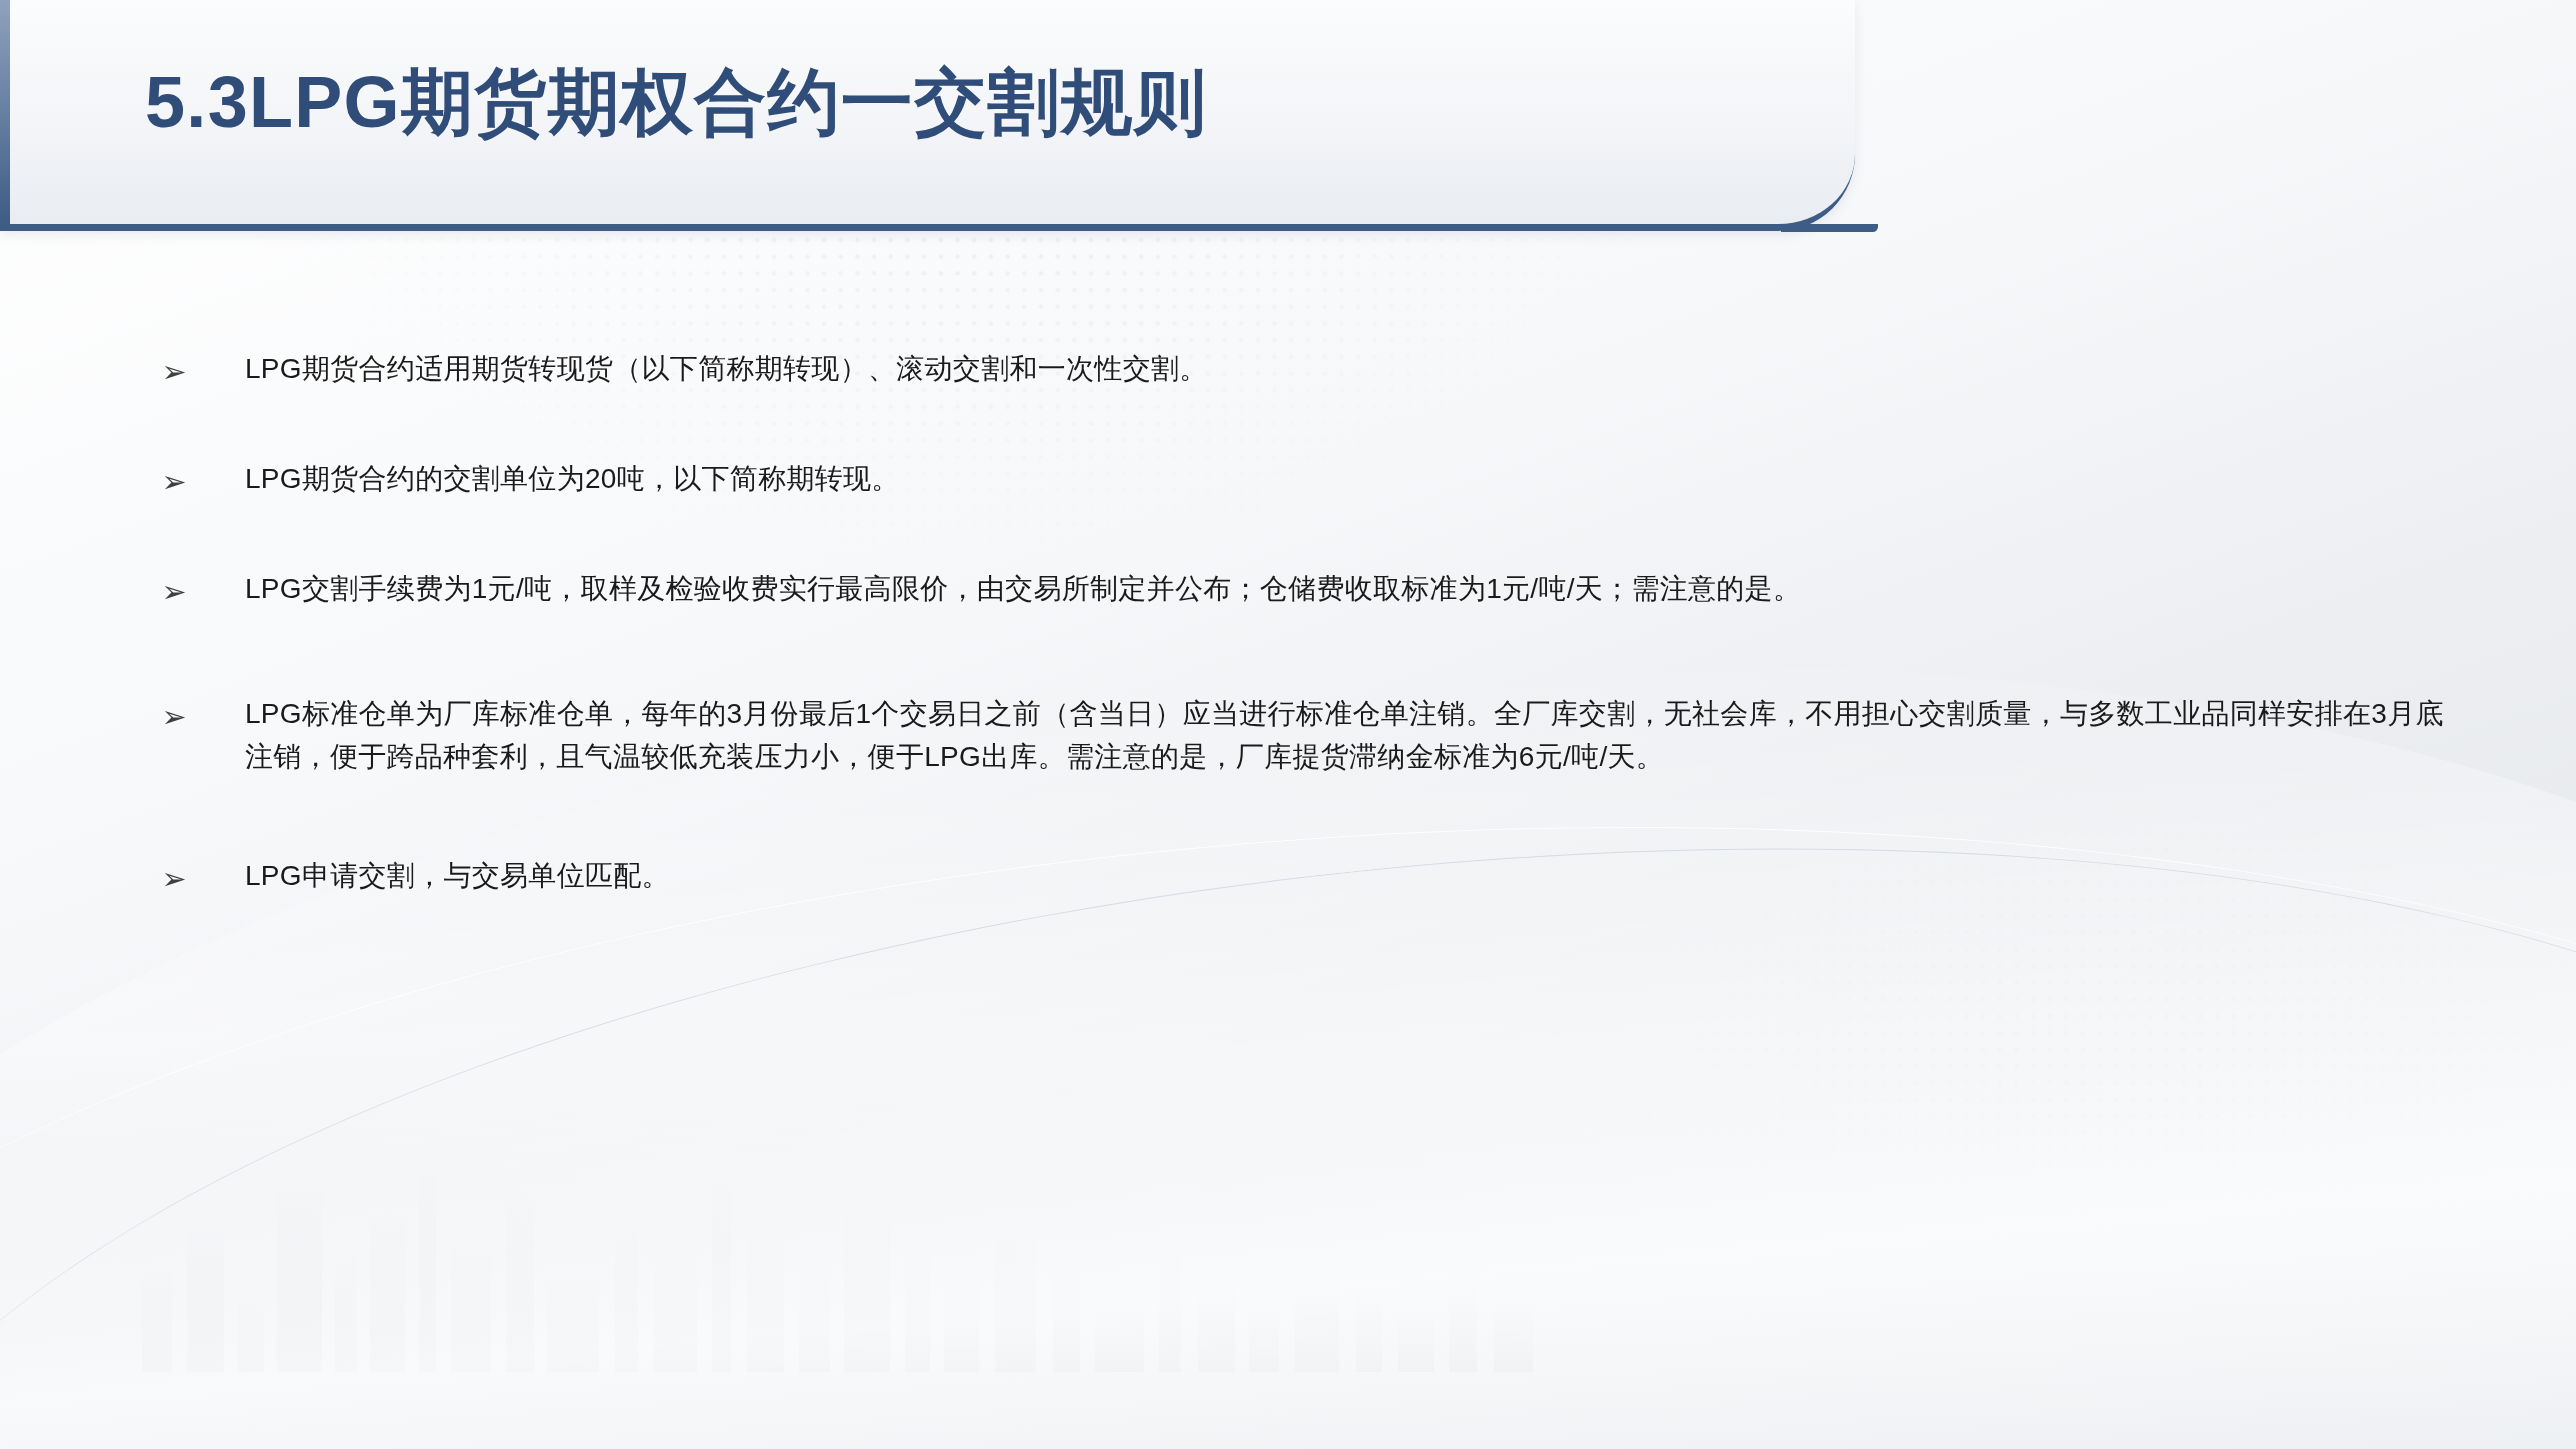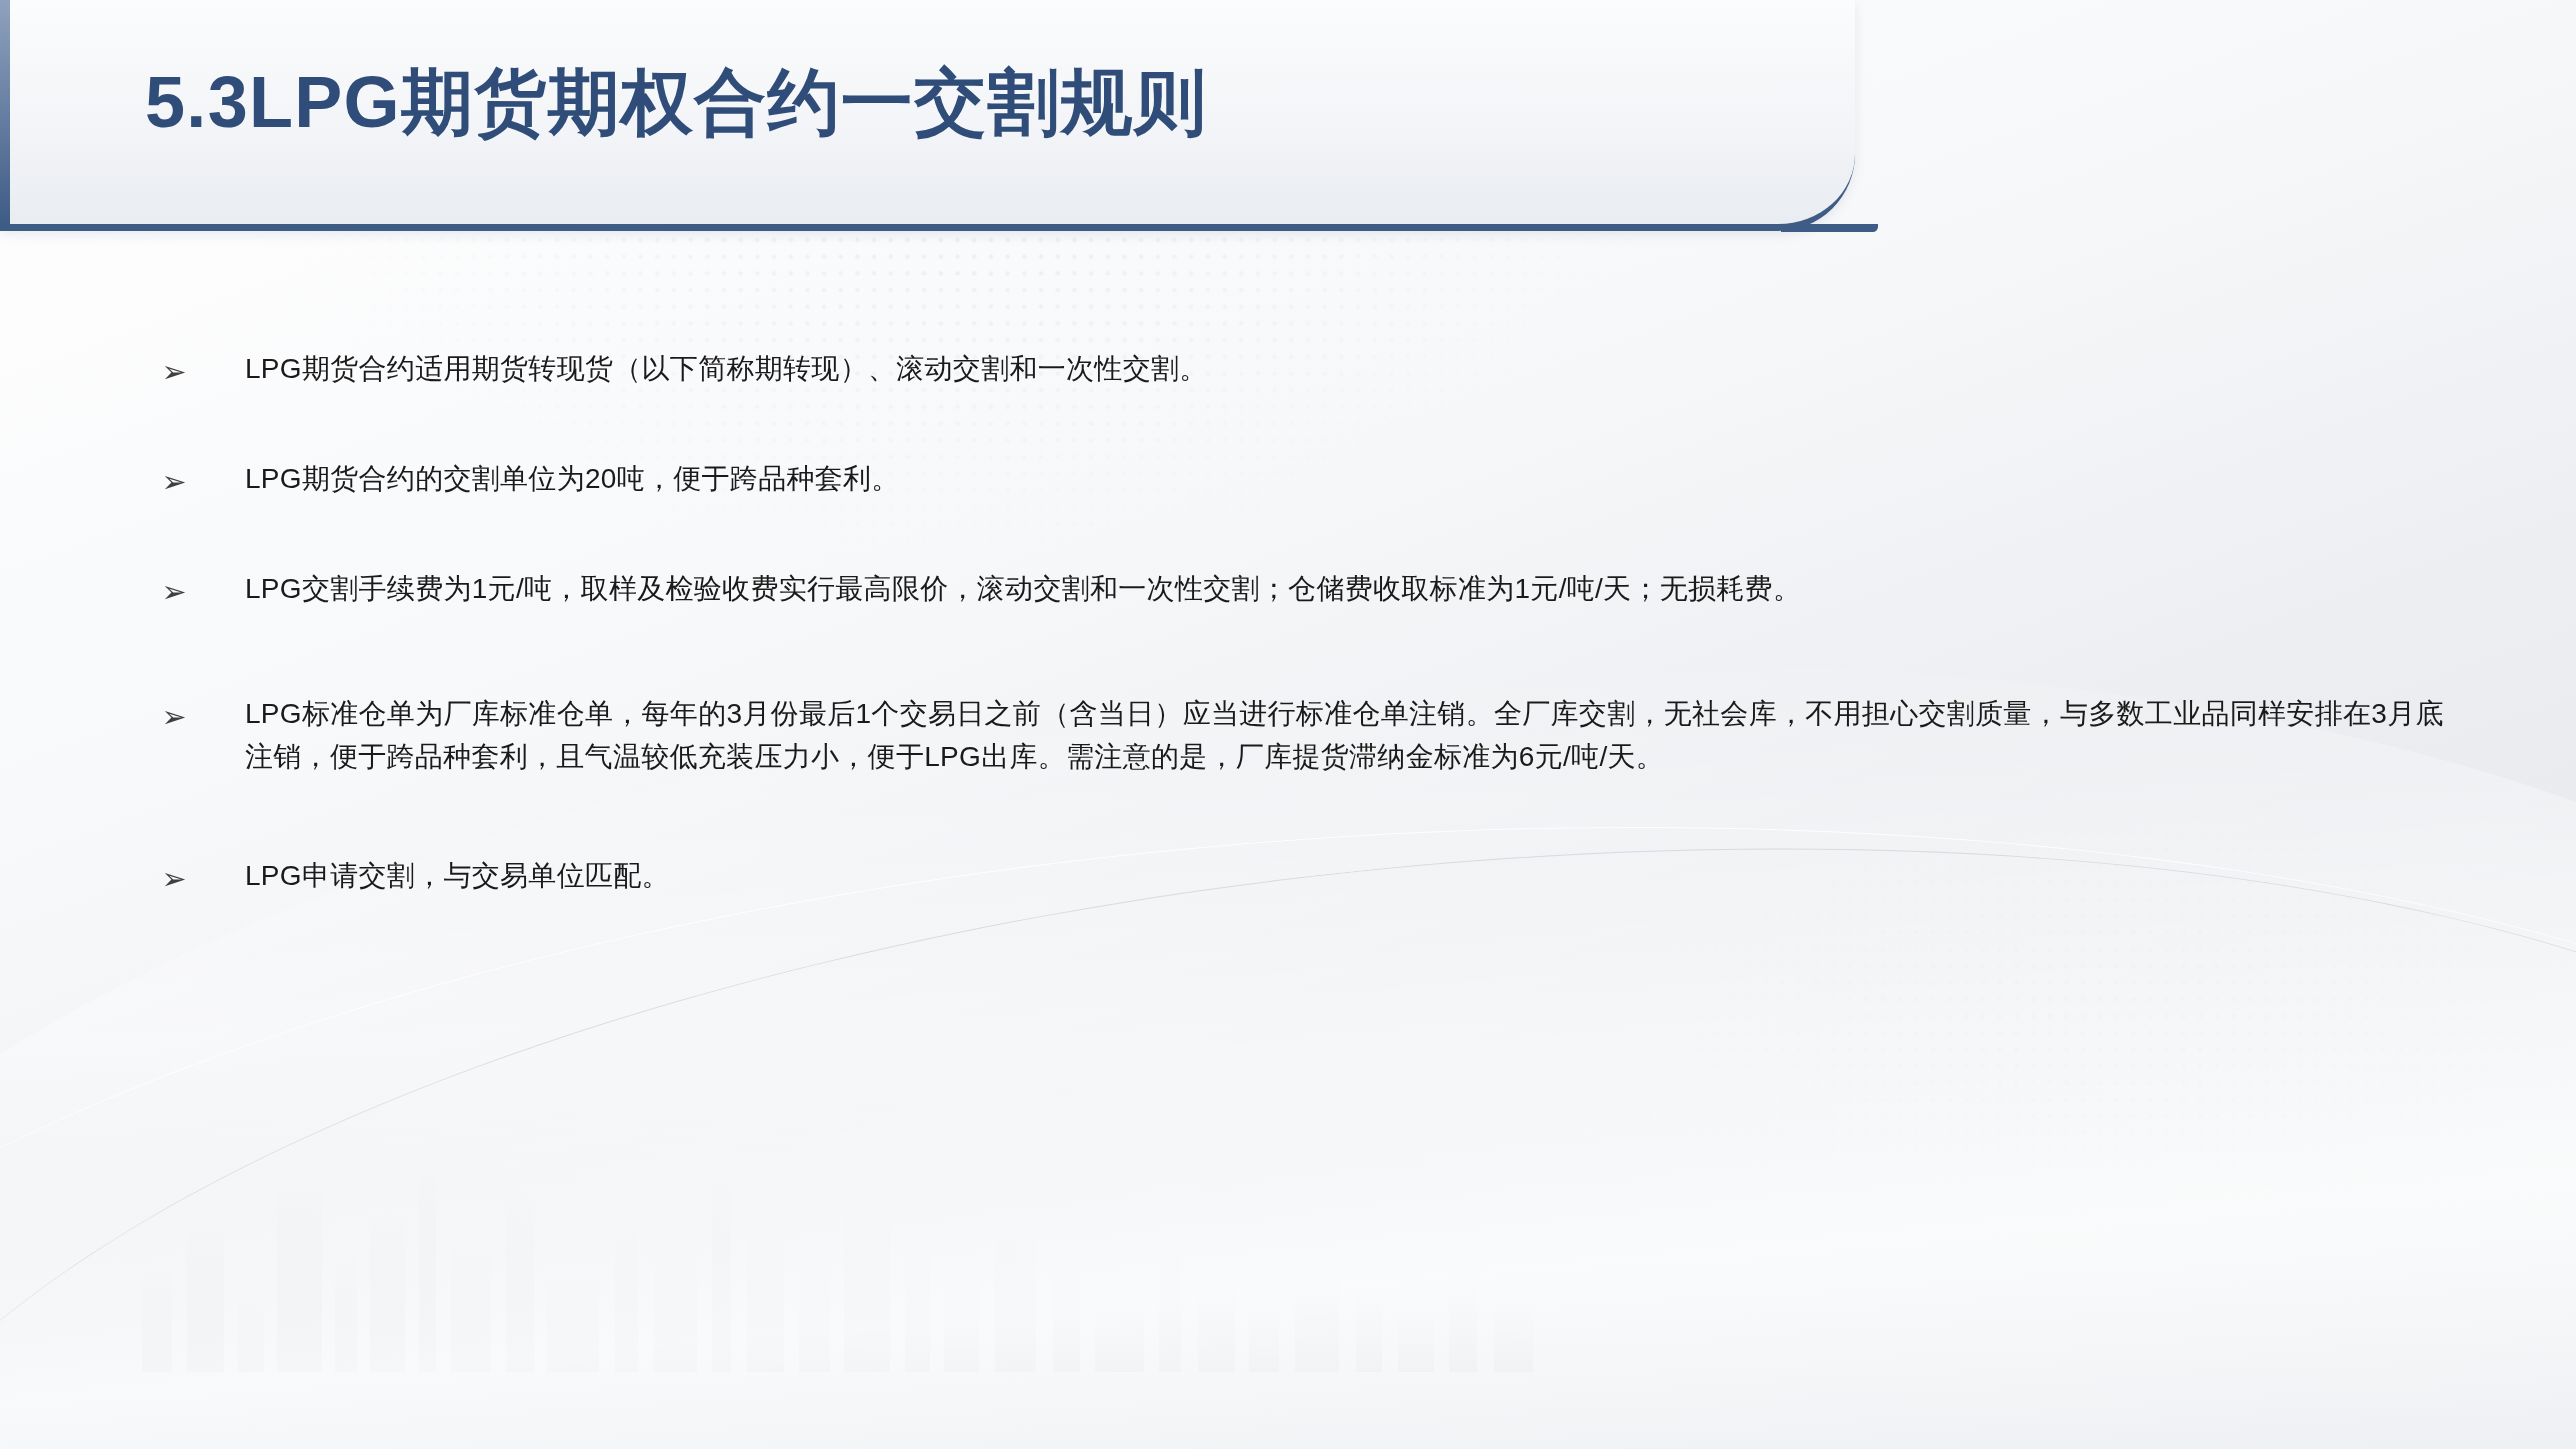--- a/index.html
+++ b/index.html
@@ -228,26 +228,26 @@
 
   <div class="content">
 
     <div class="bullet">
       <div class="bullet-marker">➢</div>
       <div class="bullet-text">LPG期货合约适用期货转现货（以下简称期转现）、滚动交割和一次性交割。</div>
     </div>
 
     <div class="bullet">
       <div class="bullet-marker">➢</div>
-      <div class="bullet-text">LPG期货合约的交割单位为20吨，便于跨品种套利。</div>
+      <div class="bullet-text">LPG期货合约的交割单位为20吨，以下简称期转现。</div>
     </div>
 
     <div class="bullet b-gap-lg">
       <div class="bullet-marker">➢</div>
-      <div class="bullet-text">LPG交割手续费为1元/吨，取样及检验收费实行最高限价，滚动交割和一次性交割；仓储费收取标准为1元/吨/天；无损耗费。</div>
+      <div class="bullet-text">LPG交割手续费为1元/吨，取样及检验收费实行最高限价，由交易所制定并公布；仓储费收取标准为1元/吨/天；需注意的是。</div>
     </div>
 
     <div class="bullet b-gap-lg">
       <div class="bullet-marker">➢</div>
       <div class="bullet-text">LPG标准仓单为厂库标准仓单，每年的3月份最后1个交易日之前（含当日）应当进行标准仓单注销。全厂库交割，无社会库，不用担心交割质量，与多数工业品同样安排在3月底注销，便于跨品种套利，且气温较低充装压力小，便于LPG出库。需注意的是，厂库提货滞纳金标准为6元/吨/天。</div>
     </div>
 
     <div class="bullet">
       <div class="bullet-marker">➢</div>
       <div class="bullet-text">LPG申请交割，与交易单位匹配。</div>

